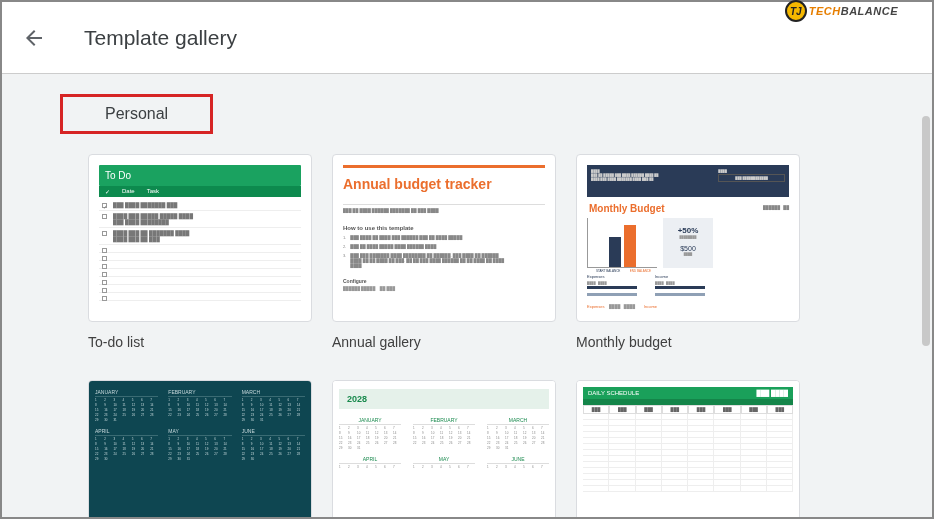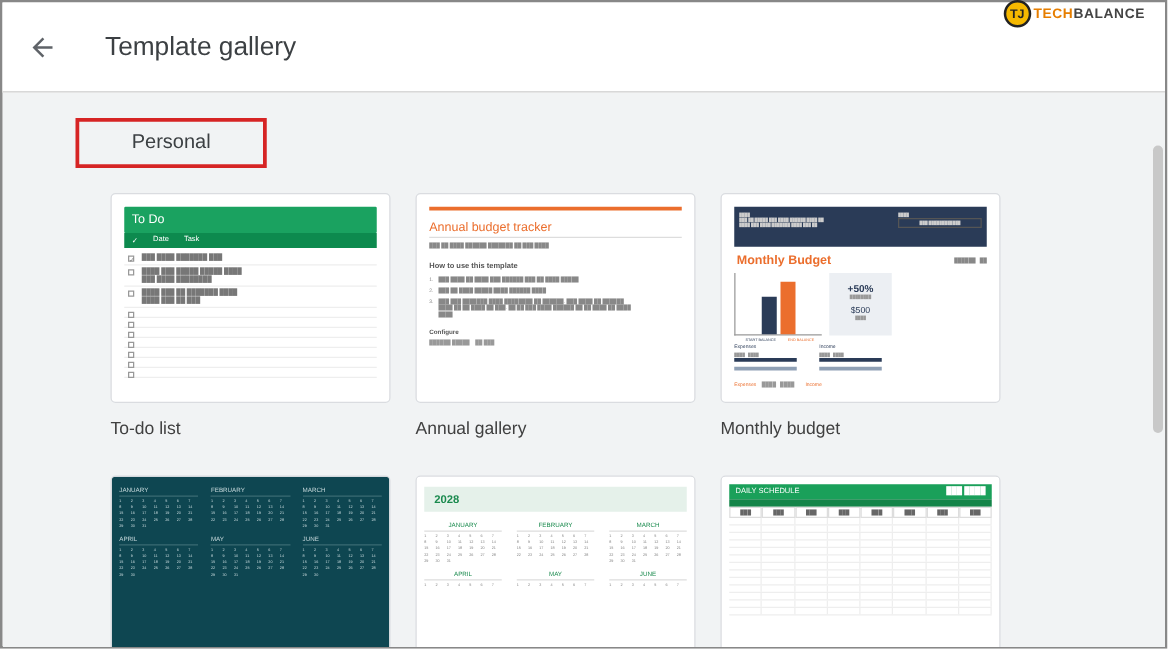--- a/index.html
+++ b/index.html
@@ -1,18 +1,18 @@
 <!DOCTYPE html>
 <html><head>
 <meta charset="utf-8">
 <style>
   * { box-sizing: border-box; margin: 0; padding: 0; }
   html, body { width: 934px; height: 519px; font-family: Arial, sans-serif; background: #fff; overflow: hidden; }
   .outer { width: 934px; height: 519px; border: 2px solid #888; position: relative; }
-  .watermark { position: absolute; top: -2px; right: 16px; z-index: 50; display: flex; align-items: center; }
+  .watermark { position: absolute; top: -2px; right: 34px; z-index: 50; display: flex; align-items: center; font-style: italic; }
   .wm-circle { width: 22px; height: 22px; border-radius: 50%; background: #f5b800; border: 2px solid #222; display: flex; align-items: center; justify-content: center; font-weight: bold; font-size: 10px; color: #222; }
   .wm-text1 { color: #e67e00; font-weight: bold; font-size: 11px; margin-left: 2px; letter-spacing: 0.5px; }
   .wm-text2 { color: #444; font-weight: bold; font-size: 11px; letter-spacing: 0.5px; }
 
   .header { height: 72px; display: flex; align-items: center; padding: 0 20px; border-bottom: 1px solid #ccc; background: #fff; }
   .back-arrow { width: 24px; height: 24px; cursor: pointer; margin-right: 38px; }
   .page-title { font-size: 21px; color: #3c4043; font-weight: 400; }
 
   .content { height: 443px; background: #f1f3f4; overflow-y: auto; position: relative; padding: 20px 86px 0 86px; }
 
@@ -30,21 +30,21 @@
   .todo-sub { background: #0d8a4e; color: #fff; font-size: 6px; padding: 2px 6px; display: flex; gap: 12px; }
   .todo-rows { margin-top: 3px; }
   .todo-row { display: flex; align-items: flex-start; border-bottom: 1px solid #eee; padding: 2px 3px; font-size: 5px; color: #777; height: 8px; }
   .todo-row.filled { height: auto; }
   .chk { width: 5px; height: 5px; border: 0.5px solid #999; margin-right: 6px; flex-shrink: 0; margin-top: 1px; }
   .chk.done::after { content: "✓"; font-size: 5px; line-height: 4px; }
   .todo-txt { line-height: 1.2; }
 
   
   .ab-bar { height: 3px; background: #eb6e2d; margin-bottom: 8px; }
-  .ab-title { color: #eb6e2d; font-size: 10px; font-weight: normal; border-bottom: 1px solid #ddd; padding-bottom: 2px; margin-bottom: 3px; }
+  .ab-title { color: #eb6e2d; font-size: 14px; font-weight: bold; border-bottom: 1px solid #ddd; padding-bottom: 12px; margin-bottom: 3px; }
   .ab-sub { font-size: 4px; color: #888; margin-bottom: 12px; }
   .ab-howto { font-size: 6px; color: #555; font-weight: bold; margin-bottom: 4px; }
   .ab-step { font-size: 4px; color: #888; margin-bottom: 4px; display: flex; }
   .ab-step span:first-child { margin-right: 4px; }
   .ab-cfg { font-size: 5px; color: #555; font-weight: bold; margin-top: 10px; }
   .ab-cfg2 { font-size: 4px; color: #999; margin-top: 2px; }
 
   
   .mb-top { background: #2a3b57; height: 32px; display: flex; justify-content: space-between; padding: 4px; font-size: 3px; color: #ccc; }
   .mb-topbox { border: 0.5px solid #555; padding: 1px 16px; font-size: 3px; }

